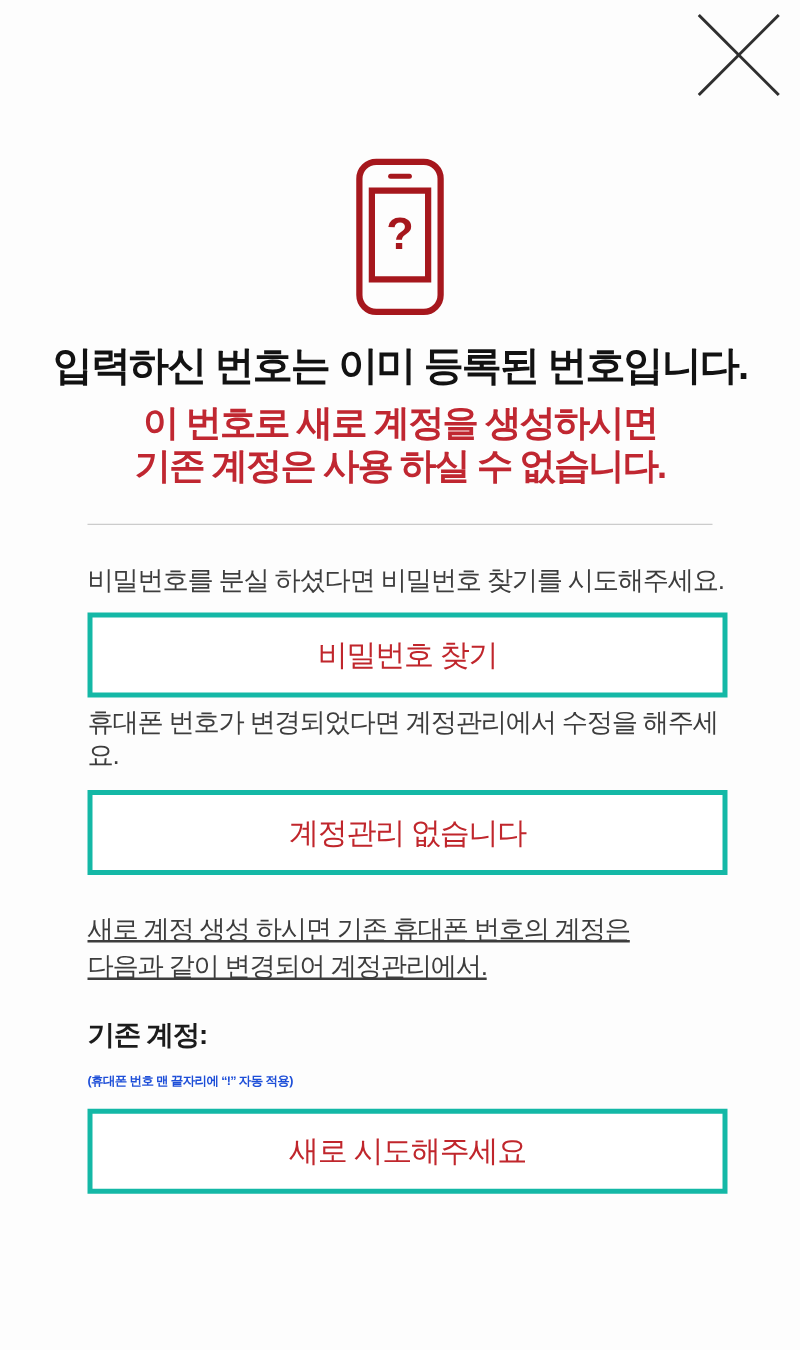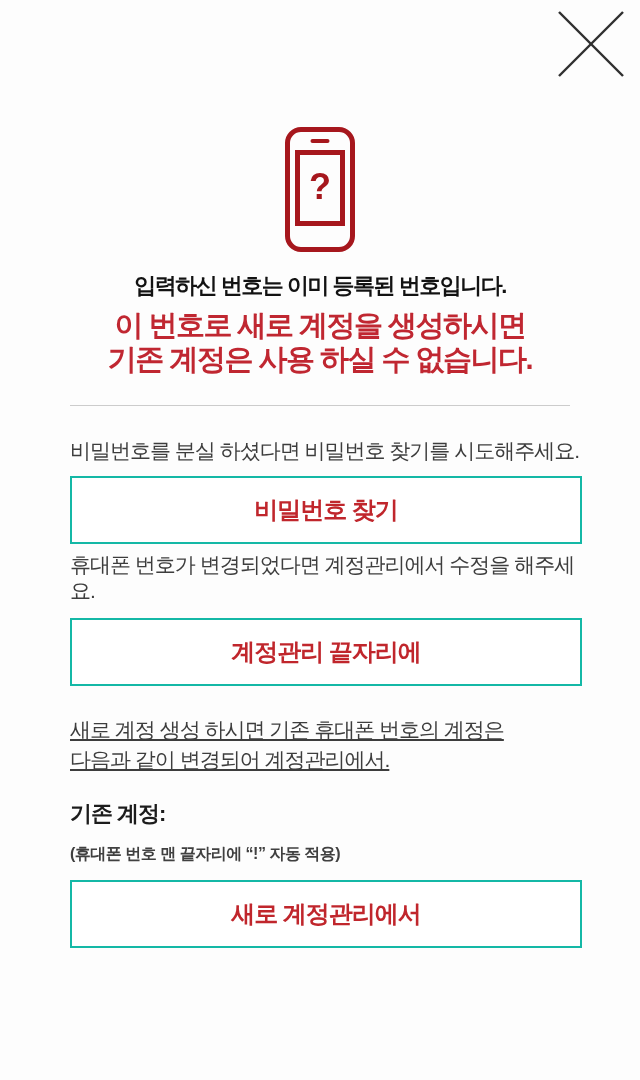--- a/index.html
+++ b/index.html
@@ -59,21 +59,21 @@
     font-size: 36px;
     font-weight: bold;
     color: #a6171d;
     line-height: 1;
     padding-bottom: 2px;
   }
 
   .heading {
     margin-top: 19px;
     text-align: center;
-    font-size: 22px;
+    font-size: 32px;
     font-weight: bold;
     color: #121212;
     letter-spacing: -1.5px;
   }
 
   .warning {
     margin-top: 7px;
     text-align: center;
     font-size: 29px;
     font-weight: bold;
@@ -104,48 +104,47 @@
   .desc-1 { margin-top: 32px; }
   .desc-2 { margin-top: 8px; }
   .desc-3 { margin-top: 29px; line-height: 30px; text-decoration: underline; }
 
   .outline-btn {
     display: block;
     width: 512px;
     height: 68px;
     margin-top: 12px;
     padding: 0;
-    border: 2px solid #14b8a6;
+    border: 4px solid #14b8a6;
     background: #ffffff;
     color: #c0262c;
     font-family: "Liberation Sans", sans-serif;
     font-size: 24px;
     letter-spacing: -1px;
     text-align: center;
     line-height: 62px;
     cursor: pointer;
-    font-weight: bold;
   }
   .btn-2 { margin-top: 14px; }
   .btn-3 { margin-top: 15px; }
 
   .account-label {
     font-size: 22px;
     font-weight: bold;
     color: #1c1c1c;
     letter-spacing: -1px;
   }
   .label-1 { margin-top: 24px; }
   .label-2 { margin-top: 14px; }
 
   .account-note {
     margin-top: 15px;
-    font-size: 16px;
+    font-size: 10px;
     font-weight: bold;
-    color: #404040;
+    color: #1d4ed8;
     letter-spacing: -0.5px;
   }
 </style>
 </head>
 <body>
 
 <div class="close-btn">
   <span>
     <svg viewBox="0 0 66 68" xmlns="http://www.w3.org/2000/svg">
       <line x1="1" y1="2" x2="65" y2="66" stroke="#2f2f2f" stroke-width="2.4"></line>
@@ -169,30 +168,30 @@
 </div>
 
 <hr class="divider">
 
 <div class="content">
 
   <div class="desc desc-1">비밀번호를 분실 하셨다면 비밀번호 찾기를 시도해주세요.</div>
   <button class="outline-btn btn-1">비밀번호 찾기</button>
 
   <div class="desc desc-2">휴대폰 번호가 변경되었다면 계정관리에서 수정을 해주세요.</div>
-  <button class="outline-btn btn-2">계정관리 끝자리에</button>
+  <button class="outline-btn btn-2">계정관리 없습니다</button>
 
   <div class="desc desc-3">
     <div>새로 계정 생성 하시면 기존 휴대폰 번호의 계정은</div>
     <div>다음과 같이 변경되어 계정관리에서.</div>
   </div>
 
   <div class="account-label label-1">
     <span>기존 계정:</span>
     <span></span>
   </div>
 
 
   <div class="account-note">(휴대폰 번호 맨 끝자리에 “!” 자동 적용)</div>
 
-  <button class="outline-btn btn-3">새로 계정관리에서</button>
+  <button class="outline-btn btn-3">새로 시도해주세요</button>
 
 </div>
 
 </body></html>

